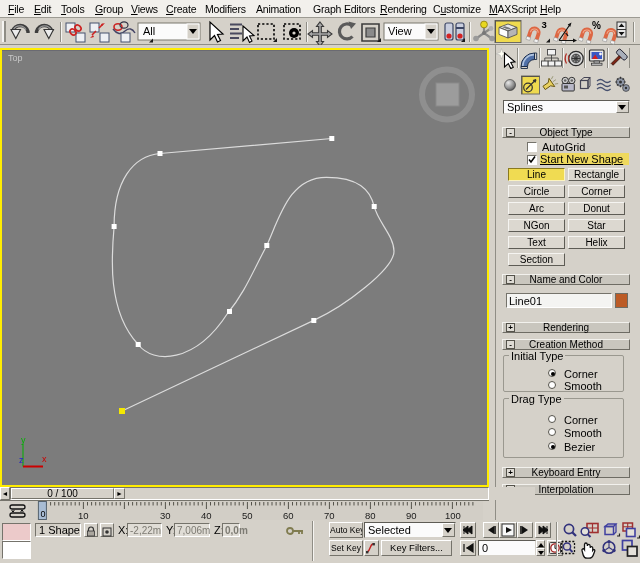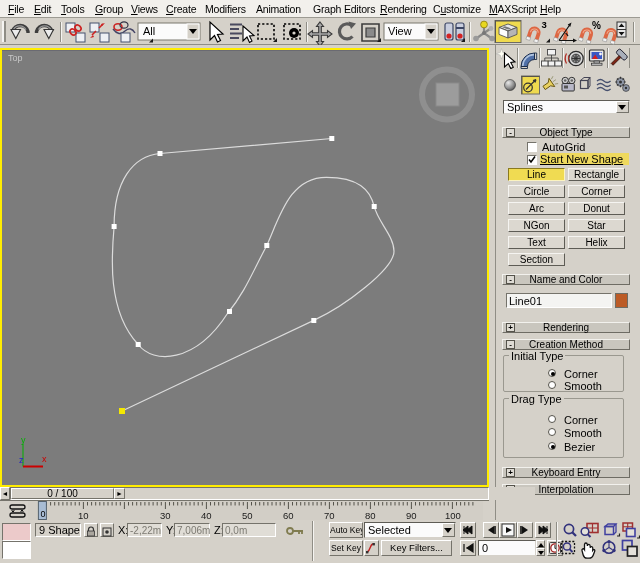--- a/index.html
+++ b/index.html
@@ -522,21 +522,21 @@
       <span class="abs t10" style="left:445px;top:10px;">100</span>
     </div>
   </div>
 
   <div id="statusarea" class="abs" style="left:0;top:520px;width:640px;height:43px;background:#d5d1c9;">
 
     <div class="abs sunken" style="left:2px;top:3px;width:29px;height:18px;background:#eccaca;"></div>
     <div class="abs sunken" style="left:2px;top:21px;width:29px;height:18px;background:#ffffff;"></div>
 
     <div class="abs sunken" style="left:35px;top:3px;width:46px;height:14px;background:#d5d1c9;">
-      <span class="abs t11" style="left:3px;top:0px;white-space:nowrap;">9 Shape</span>
+      <span class="abs t11" style="left:3px;top:0px;white-space:nowrap;">1 Shape</span>
     </div>
 
     <div class="abs raised" style="left:84px;top:3px;width:14px;height:14px;">
       <svg width="12" height="12">
           <path d="M 3.5 5 V 3.5 A 2.5 2.5 0 0 1 8.5 3.5 V 5" fill="none" stroke="#333" stroke-width="1.2"></path>
           <rect x="2.5" y="5" width="7" height="5" fill="#aaa69e" stroke="#333" stroke-width="0.8"></rect>
         </svg>
     </div>
 
     <div class="abs raised" style="left:100px;top:3px;width:14px;height:14px;">
@@ -548,21 +548,21 @@
 
     <span class="abs t11" style="left:118px;top:4px;">X:</span>
     <div class="abs sunken" style="left:127px;top:3px;width:35px;height:14px;background:#e0ddd6;">
         <span class="abs" style="left:2px;top:1px;font-size:10px;color:#7d7b73;">-2,22m</span>
       </div>
     <span class="abs t11" style="left:166px;top:4px;">Y:</span>
     <div class="abs sunken" style="left:174px;top:3px;width:36px;height:14px;background:#e0ddd6;">
         <span class="abs" style="left:2px;top:1px;font-size:10px;color:#7d7b73;">7,006m</span>
       </div>
     <span class="abs t11" style="left:214px;top:4px;">Z:</span>
-    <div class="abs sunken" style="left:222px;top:3px;width:54px;height:14px;background:#e0ddd6;">
+    <div class="abs sunken" style="left:222px;top:3px;width:18px;height:14px;background:#e0ddd6;font-weight:bold;">
         <span class="abs" style="left:2px;top:1px;font-size:10px;color:#7d7b73;">0,0m</span>
       </div>
 
     <svg class="abs" style="left:286px;top:5px;" width="18" height="12">
       <circle cx="4" cy="6" r="3" fill="none" stroke="#807c50" stroke-width="1.8"></circle>
       <path d="M 7 6 L 17 6 M 13 6 l 0 3 M 16 6 l 0 3" stroke="#807c50" stroke-width="1.8"></path>
     </svg>
 
 
     <div class="abs" style="left:312px;top:1px;width:1px;height:40px;background:#8f8d85;"></div>

